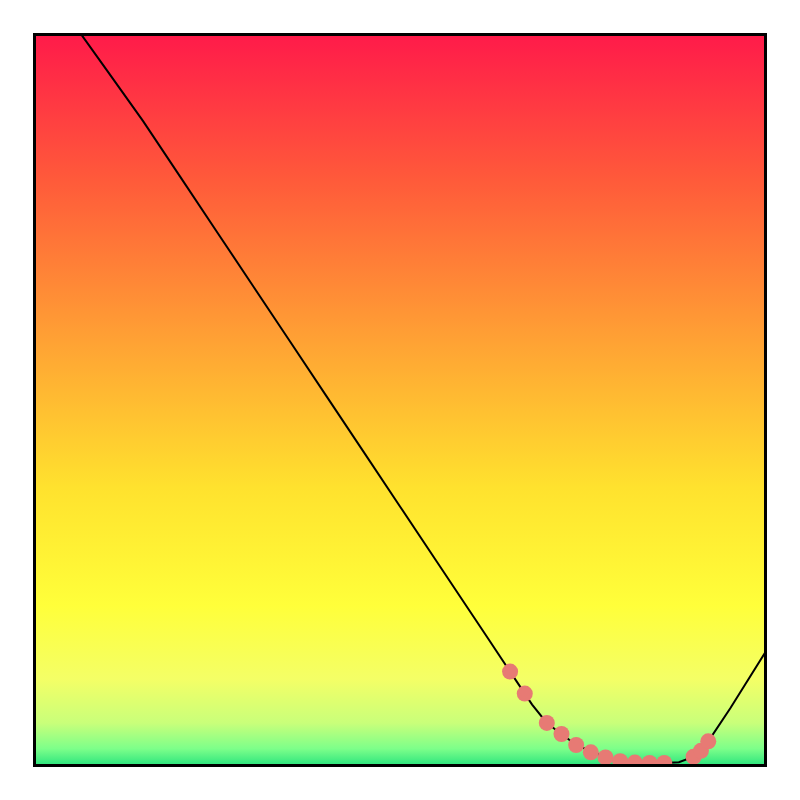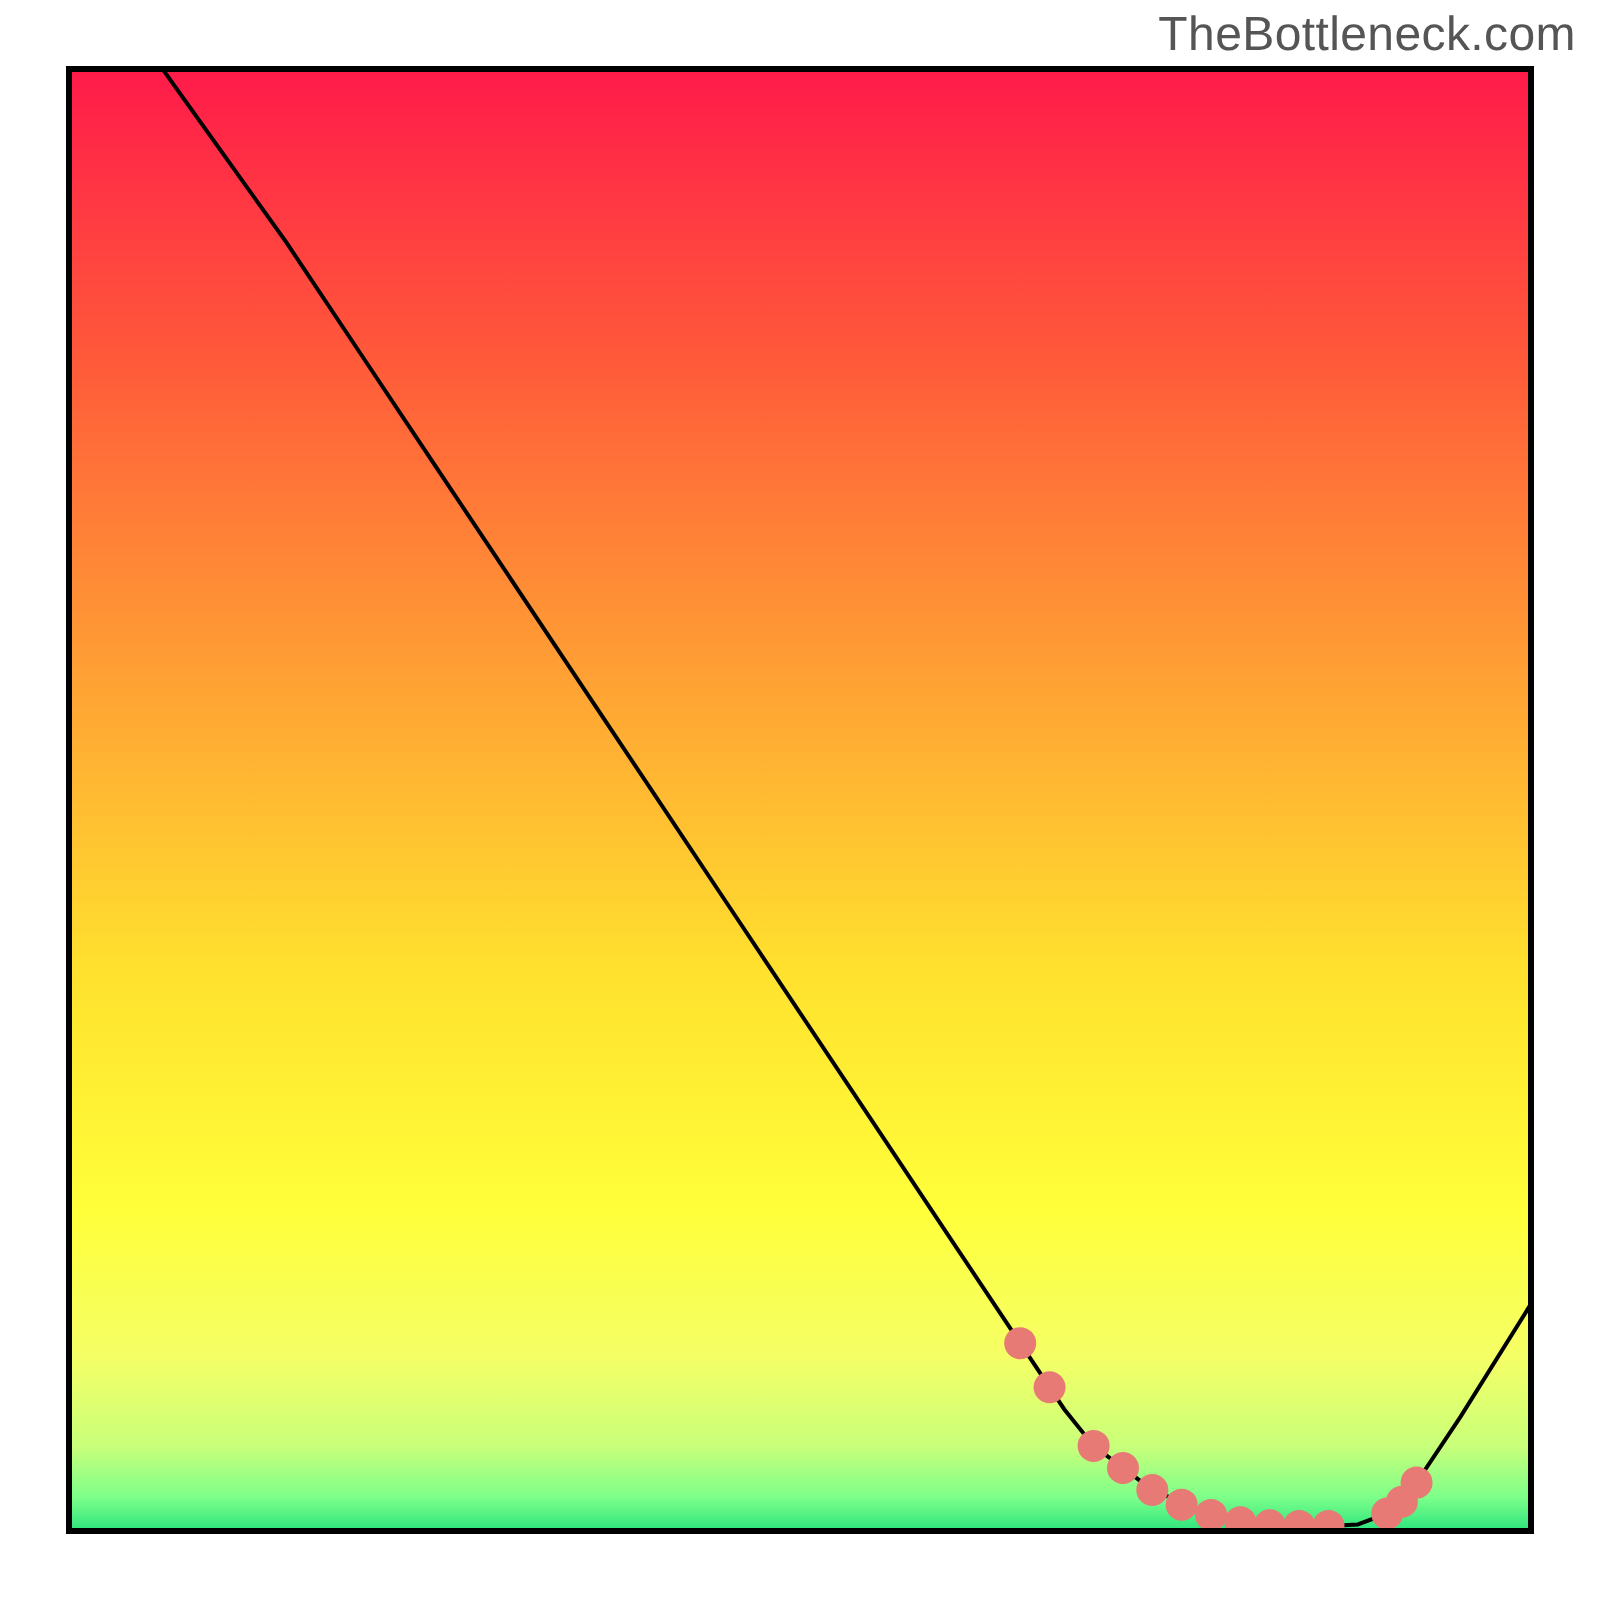--- a/index.html
+++ b/index.html
@@ -42,21 +42,20 @@
     top: 33px;
     width: 734px;
     height: 734px;
     z-index: 10;
   }
 </style>
 </head>
 <body>
 
 <div class="chart-wrapper">
-  <div class="watermark">TheBottleneck.com</div>
   <svg class="plot-svg" viewBox="0 0 734 734" preserveAspectRatio="none">
     <defs>
       <linearGradient id="bg-grad" x1="0" y1="0" x2="0" y2="1">
           <stop offset="0%" stop-color="#ff1a4a"></stop>
           <stop offset="20%" stop-color="#ff5a3a"></stop>
           <stop offset="42%" stop-color="#ffa234"></stop>
           <stop offset="62%" stop-color="#ffe22e"></stop>
           <stop offset="78%" stop-color="#ffff3a"></stop>
           <stop offset="88%" stop-color="#f4ff66"></stop>
           <stop offset="94%" stop-color="#c9ff7a"></stop>

